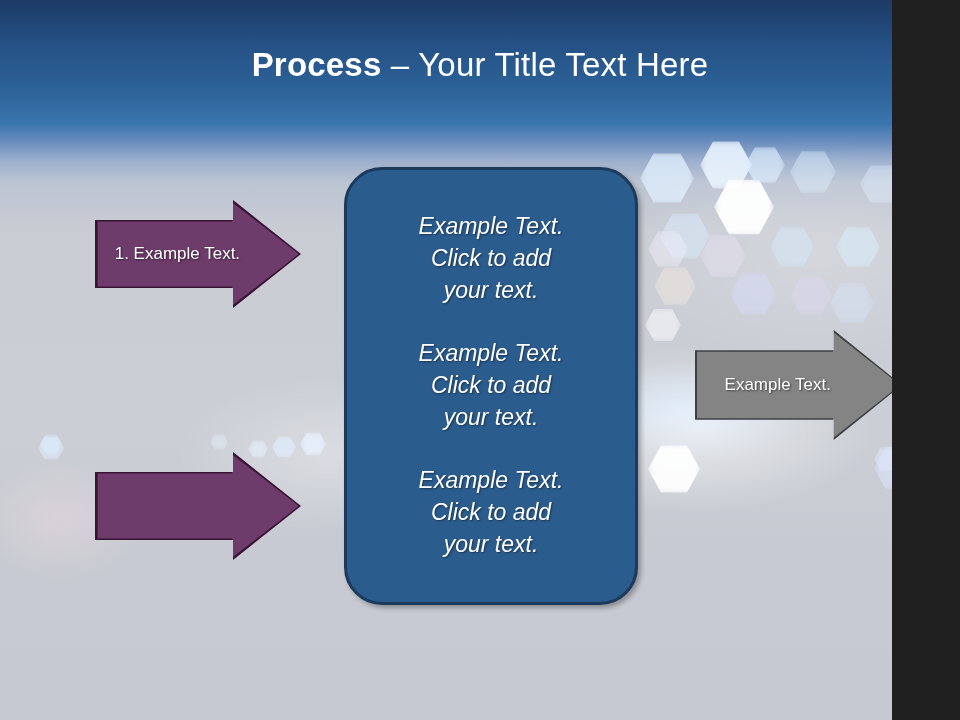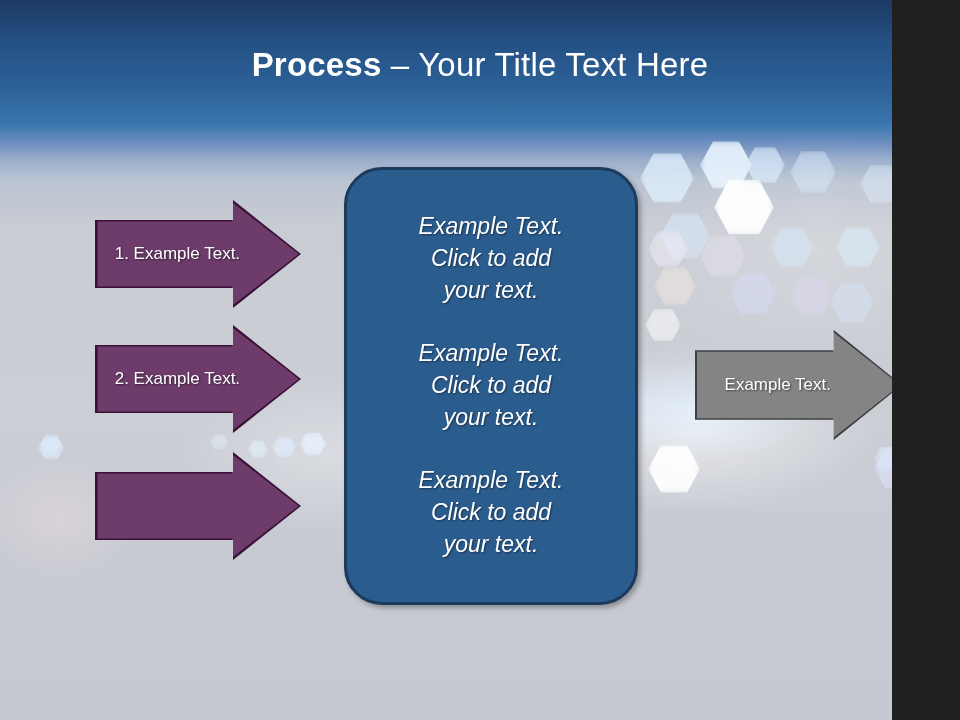--- a/index.html
+++ b/index.html
@@ -176,24 +176,20 @@
 
   <div class="title">
     <span class="bold">Process</span><span class="light"> – Your Title Text Here</span>
   </div>
 
   <div class="arrow arrow-purple" style="left:95px;top:200px;width:206px;height:108px;">
     <div class="arrow-inner"></div>
     <span class="arrow-label">1. Example Text.</span>
   </div>
 
-  <div class="arrow arrow-purple" style="left:95px;top:325px;width:206px;height:108px;">
-    <div class="arrow-inner"></div>
-    <span class="arrow-label">2. Example Text.</span>
-  </div>
 
   <div class="arrow arrow-purple" style="left:95px;top:452px;width:206px;height:108px;">
     <div class="arrow-inner"></div>
   </div>
 
   <div class="panel">
     <div class="panel-block">
       <span class="ln">Example Text.</span>
       <span class="ln">Click  to add</span>
       <span class="ln">your text.</span>

